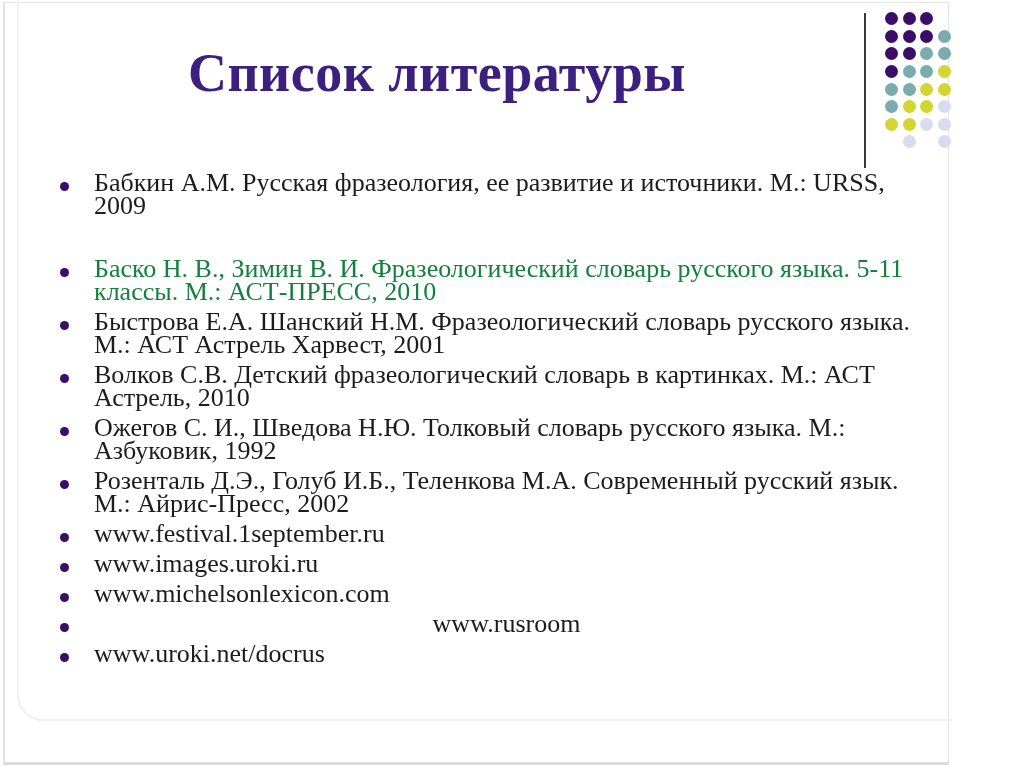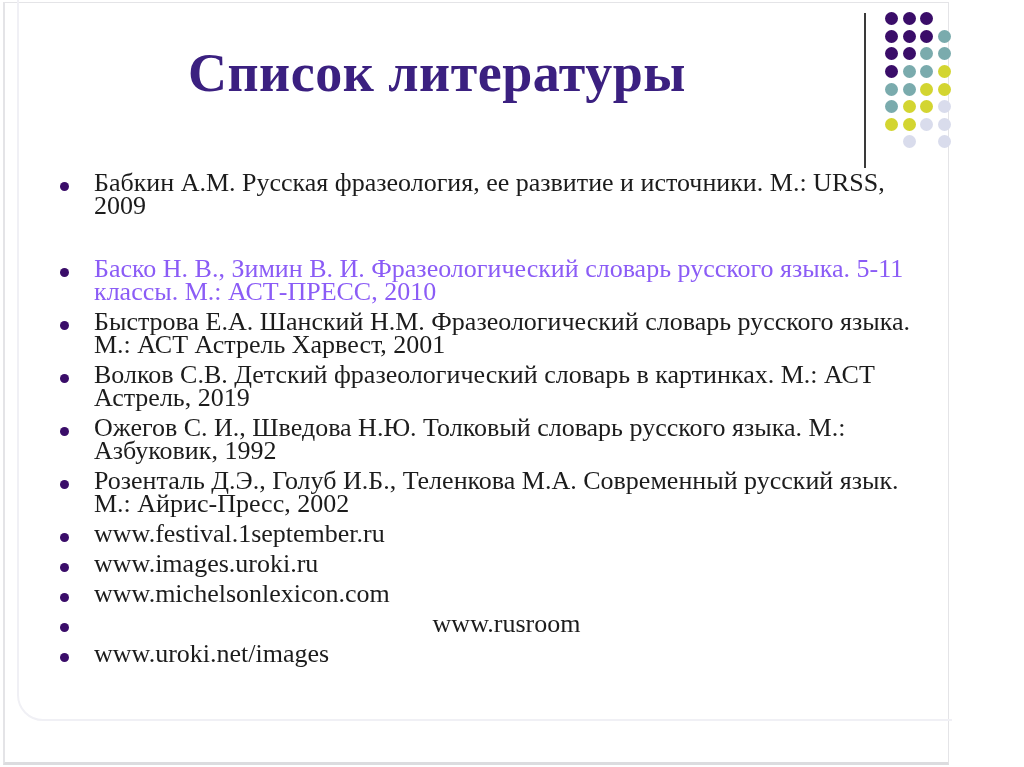--- a/index.html
+++ b/index.html
@@ -190,24 +190,24 @@
       </div>
       <div class="dot-cell"></div>
       <div class="dot-cell">
         <div class="dot" style="background: rgb(217, 220, 236);"></div>
       </div>
       <div class="dot-cell"></div>
     </div>
 
   <ul class="ref-list">
       <li class="ref-item" style="color: rgb(28, 28, 28);"><span class="bullet" style="background: rgb(58, 13, 105);"></span><span class="ref-text">Бабкин А.М. Русская фразеология, ее развитие и источники. М.: URSS, 2009</span></li>
-      <li class="ref-item" style="color: #8b5cf6; margin-top: 40px;"><span class="bullet" style="background: rgb(58, 13, 105);"></span><span class="ref-text">Баско Н. В., Зимин В. И. Фразеологический словарь русского языка. 5-11 классы. М.: АСТ-ПРЕСС, 2010</span></li>
+      <li class="ref-item" style="color: #15803d; margin-top: 40px;"><span class="bullet" style="background: rgb(58, 13, 105);"></span><span class="ref-text">Баско Н. В., Зимин В. И. Фразеологический словарь русского языка. 5-11 классы. М.: АСТ-ПРЕСС, 2010</span></li>
       <li class="ref-item" style="color: rgb(28, 28, 28);"><span class="bullet" style="background: rgb(58, 13, 105);"></span><span class="ref-text">Быстрова Е.А. Шанский Н.М.  Фразеологический словарь русского языка. М.: АСТ Астрель Харвест, 2001</span></li>
-      <li class="ref-item" style="color: rgb(28, 28, 28);"><span class="bullet" style="background: rgb(58, 13, 105);"></span><span class="ref-text">Волков С.В. Детский фразеологический словарь в картинках. М.: АСТ Астрель,  2019</span></li>
+      <li class="ref-item" style="color: rgb(28, 28, 28);"><span class="bullet" style="background: rgb(58, 13, 105);"></span><span class="ref-text">Волков С.В. Детский фразеологический словарь в картинках. М.: АСТ Астрель,  2010</span></li>
       <li class="ref-item" style="color: rgb(28, 28, 28);"><span class="bullet" style="background: rgb(58, 13, 105);"></span><span class="ref-text">Ожегов С. И., Шведова Н.Ю. Толковый словарь русского языка. М.: Азбуковик, 1992</span></li>
       <li class="ref-item" style="color: rgb(28, 28, 28);"><span class="bullet" style="background: rgb(58, 13, 105);"></span><span class="ref-text">Розенталь Д.Э., Голуб И.Б., Теленкова М.А. Современный русский язык. М.: Айрис-Пресс, 2002</span></li>
       <li class="ref-item" style="color: rgb(28, 28, 28);"><span class="bullet" style="background: rgb(58, 13, 105);"></span><span class="ref-text">www.festival.1september.ru</span></li>
       <li class="ref-item" style="color: rgb(28, 28, 28);"><span class="bullet" style="background: rgb(58, 13, 105);"></span><span class="ref-text">www.images.uroki.ru</span></li>
       <li class="ref-item" style="color: rgb(28, 28, 28);"><span class="bullet" style="background: rgb(58, 13, 105);"></span><span class="ref-text">www.michelsonlexicon.com</span></li>
       <li class="ref-item" style="color: rgb(28, 28, 28); text-align: center;"><span class="bullet" style="background: rgb(58, 13, 105);"></span><span class="ref-text">www.rusroom</span></li>
-      <li class="ref-item" style="color: rgb(28, 28, 28);"><span class="bullet" style="background: rgb(58, 13, 105);"></span><span class="ref-text">www.uroki.net/images</span></li>
+      <li class="ref-item" style="color: rgb(28, 28, 28);"><span class="bullet" style="background: rgb(58, 13, 105);"></span><span class="ref-text">www.uroki.net/docrus</span></li>
     </ul>
 </div>
 
 </body></html>

